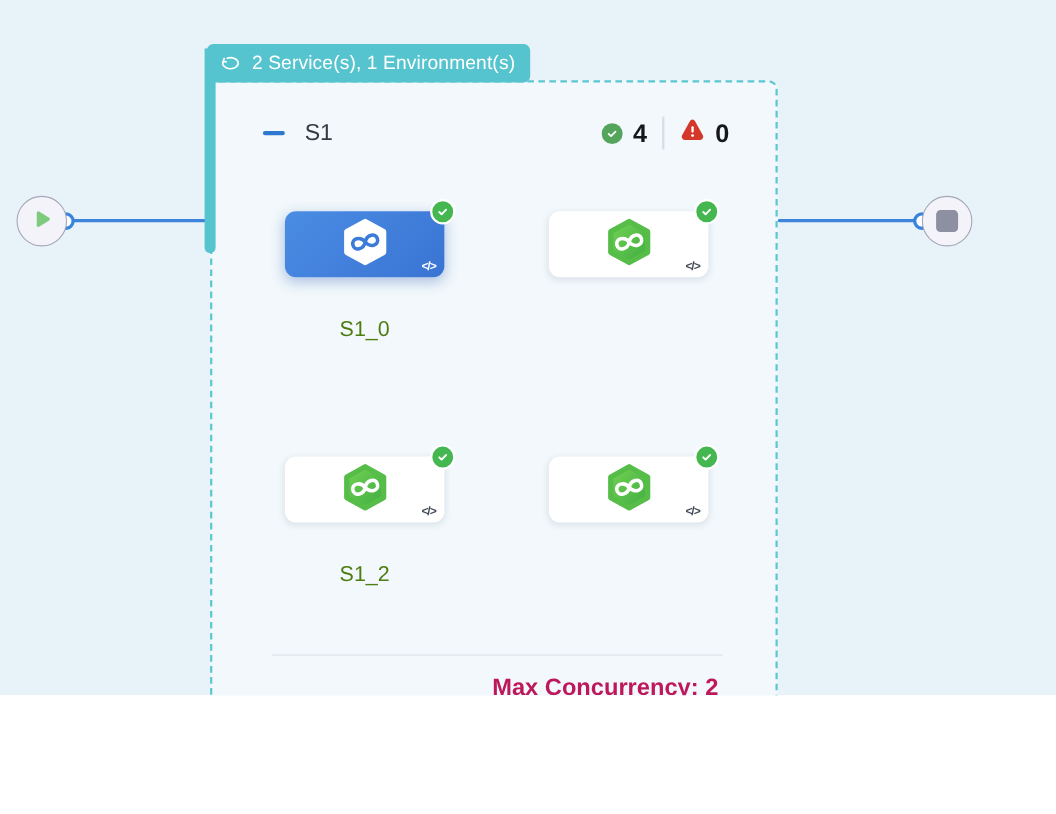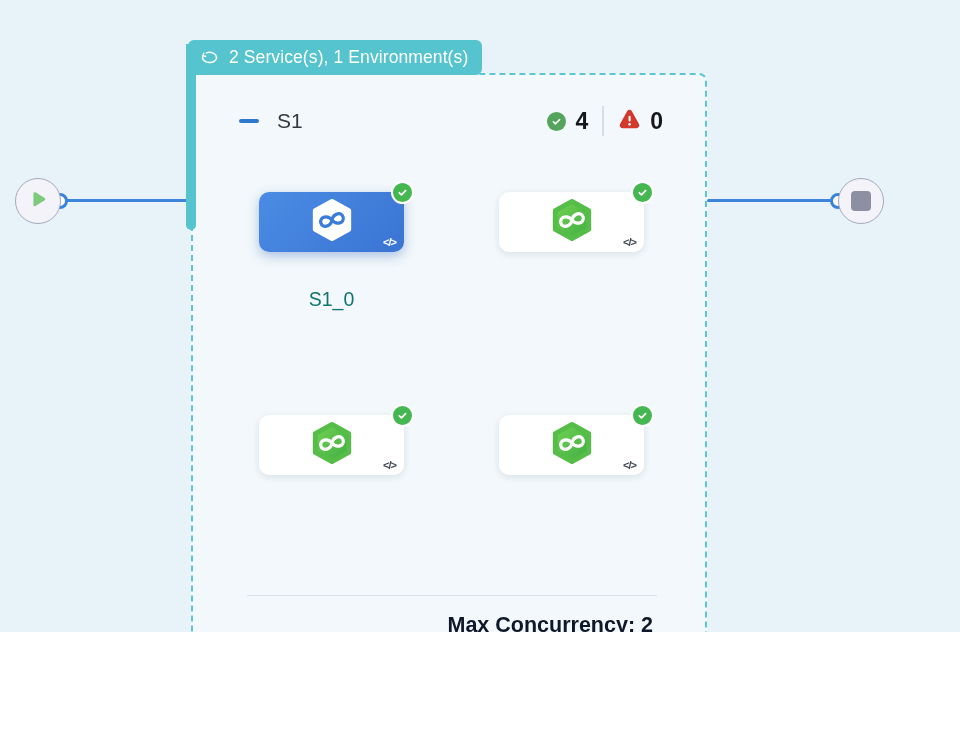--- a/index.html
+++ b/index.html
@@ -94,30 +94,30 @@
   }
   .code-glyph {
     position: absolute; right: 8px; bottom: 4px;
     font-size: 11px; font-weight: 700; letter-spacing: -1px; color: #434a57;
     font-family: "Liberation Sans", sans-serif;
   }
   .service-card.selected .code-glyph { color: #ffffff; }
 
   .service-label {
     position: absolute; top: 96px; left: 0; width: 100%;
-    text-align: center; font-size: 19.5px; color: #0f766e;
+    text-align: center; font-size: 19.5px; color: #4d7c0f;
   }
 
   
   .stage-divider {
     position: absolute; left: 54px; top: 520px; width: 410px; height: 1px; background: #dbdfe7;
   }
   .stage-footer {
     position: absolute; right: 52px; top: 538px;
-    font-size: 21.5px; font-weight: 700; color: #0f172a;
+    font-size: 21.5px; font-weight: 700; color: #be185d;
   }
 </style>
 </head>
 <body>
 
 <svg width="0" height="0" style="position:absolute" aria-hidden="true">
   <defs>
     <linearGradient id="hexGreen" x1="0" y1="0" x2="1" y2="1">
       <stop offset="0" stop-color="#73d254"></stop>
       <stop offset="1" stop-color="#3fad41"></stop>
@@ -224,20 +224,21 @@
             <path d="M12,24 C12,17.5 21,17.5 24,24 C27,30.5 36,30.5 36,24 C36,17.5 27,17.5 24,24 C21,30.5 12,30.5 12,24 Z" fill="none" stroke="#ffffff" stroke-width="3.4" stroke-linecap="round" transform="rotate(-14 24 24)"></path>
           </svg>
         </span>
         <span class="check-badge">
           <svg width="13" height="13" viewBox="0 0 18 18" fill="none" stroke="#ffffff" stroke-width="2.4" stroke-linecap="round" stroke-linejoin="round">
             <polyline points="4.6,9.4 7.6,12.2 13.2,6.4"></polyline>
           </svg>
         </span>
         <span class="code-glyph">&lt;/&gt;</span>
       </div>
+      <div class="service-label">S1_2</div>
     </div>
 
     <div class="service-group g3">
       <div class="service-card">
         <span>
           <svg width="46" height="46" viewBox="0 0 48 48">
             <polygon points="24,4.5 41.5,14.2 41.5,33.8 24,43.5 6.5,33.8 6.5,14.2" fill="url(#hexGreen)" stroke="#55bd48" stroke-width="5" stroke-linejoin="round"></polygon>
             <path d="M12,24 C12,17.5 21,17.5 24,24 C27,30.5 36,30.5 36,24 C36,17.5 27,17.5 24,24 C21,30.5 12,30.5 12,24 Z" fill="none" stroke="#ffffff" stroke-width="3.4" stroke-linecap="round" transform="rotate(-14 24 24)"></path>
           </svg>
         </span>

